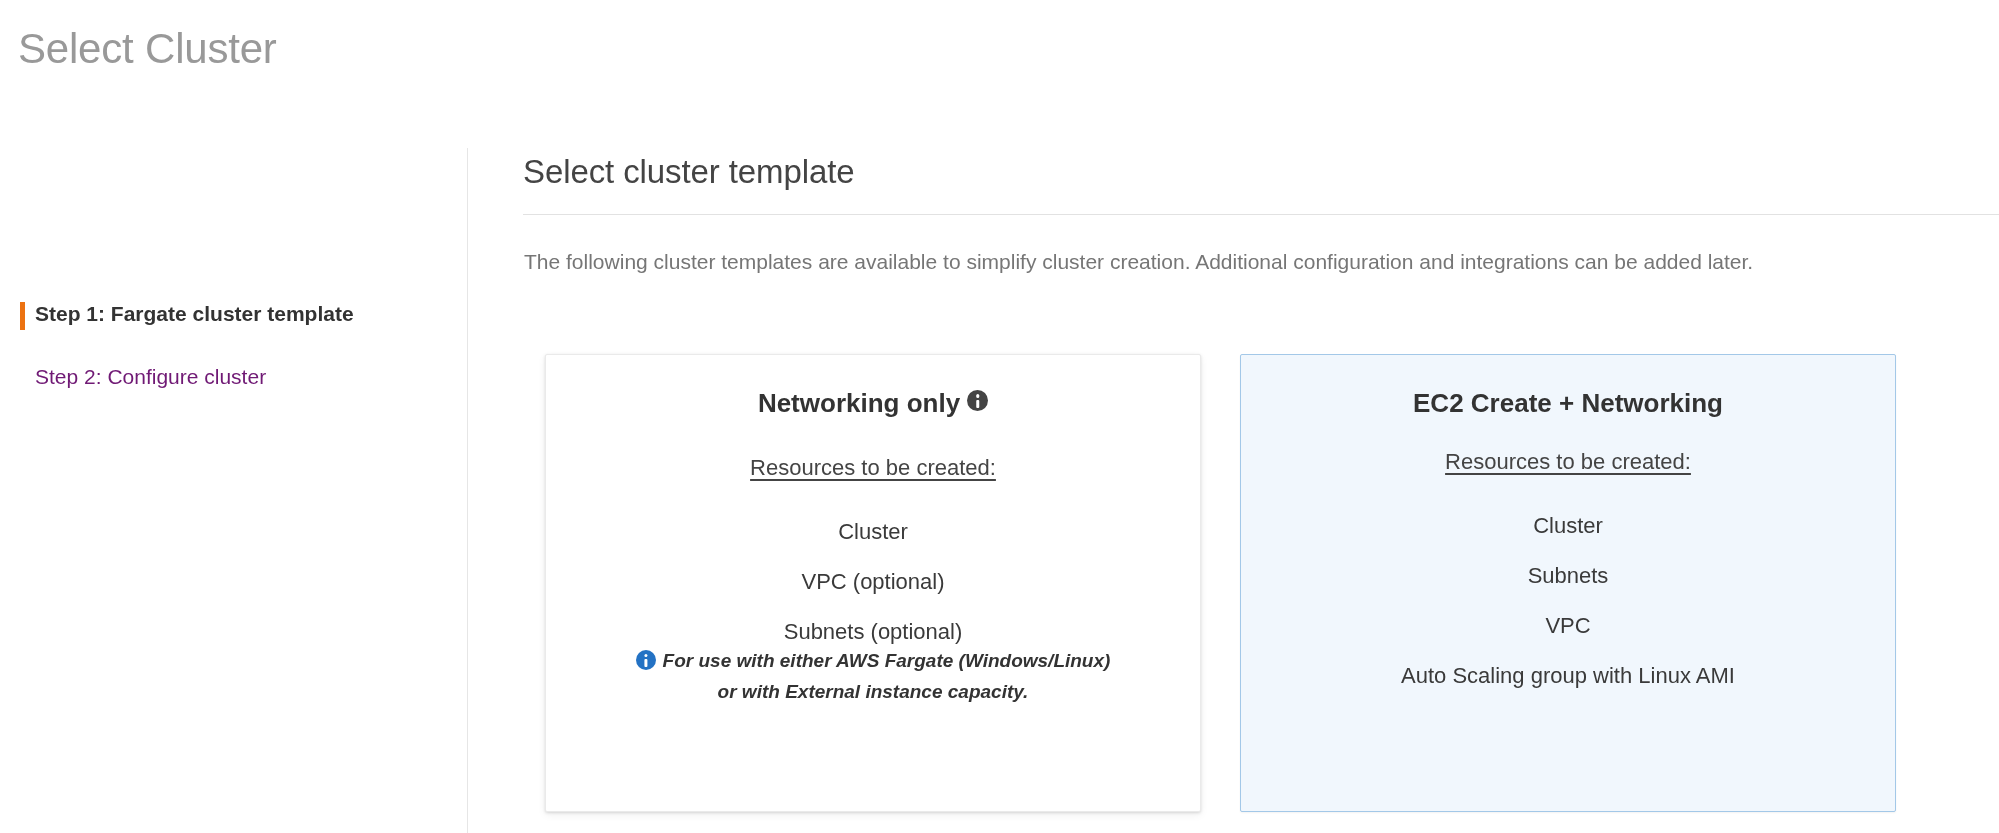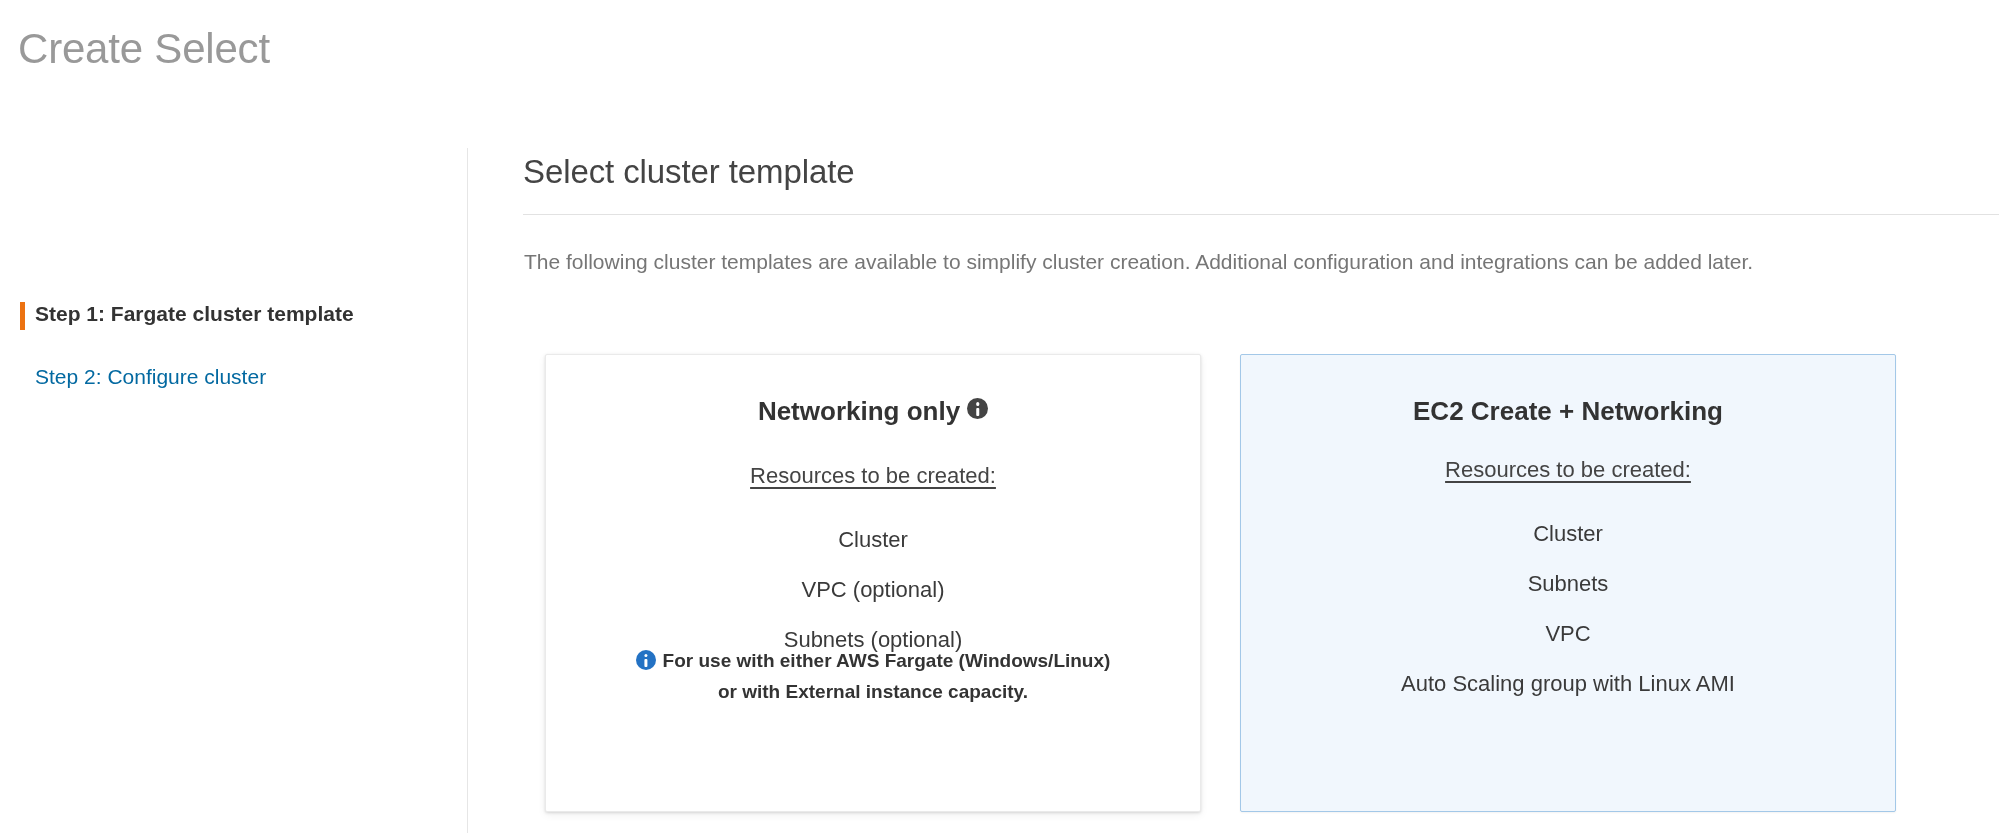--- a/index.html
+++ b/index.html
@@ -62,21 +62,21 @@
     left: 0;
     top: 1px;
     width: 5px;
     height: 28px;
     background: #ec7211;
   }
   .step-inactive {
     top: 216px;
     padding-left: 15px;
     font-weight: 400;
-    color: #0369a1;
+    color: #701a75;
   }
 
   
   .content {
     position: absolute;
     left: 523px;
     top: 0;
     width: 1476px;
     height: 833px;
   }
@@ -129,21 +129,21 @@
     border: 1px solid #eaeaea;
     box-shadow: 0 1px 3px rgba(0,0,0,0.13), 0 3px 8px rgba(0,0,0,0.06);
   }
   .card-selected {
     left: 695px;
     background: #f1f7fd;
     border: 1px solid #a3c8e8;
     box-shadow: 0 1px 2px rgba(0,0,0,0.05);
   }
   .card-title {
-    margin: 8px;
+    margin: 0;
     padding: 31px 40px 0 40px;
     font-size: 26px;
     font-weight: 700;
     color: #333333;
     line-height: 1.32;
   }
   .card-title .info-badge {
     display: inline-block;
     vertical-align: 1px;
     margin-left: 7px;
@@ -176,20 +176,21 @@
   }
   .card-note {
     position: absolute;
     left: 40px;
     right: 40px;
     top: 290px;
     font-size: 19px;
     font-weight: 700;
     color: #333333;
     line-height: 31px;
+    font-style: italic;
   }
   .card-note .note-icon {
     display: inline-block;
     vertical-align: -3px;
     margin-right: 7px;
   }
 
   
   .icon-circle {
     display: inline-block;
@@ -220,21 +221,21 @@
     background: #ffffff;
   }
   .icon-dark .i-dot { width: 3.5px; height: 3.5px; top: 4px; }
   .icon-dark .i-stem { width: 3.5px; height: 8px; top: 9.5px; border-radius: 1px; }
   .icon-blue .i-dot { width: 3.2px; height: 3.2px; top: 4px; }
   .icon-blue .i-stem { width: 3.2px; height: 7.5px; top: 9px; border-radius: 1px; }
 </style>
 </head>
 <body>
 
-<div class="page-title">Create Select</div>
+<div class="page-title">Select Cluster</div>
 
 <div class="sidebar">
   <div class="step step-active">
     <span class="step-marker"></span>
     <span>Step 1: Fargate cluster template</span>
   </div>
   <div class="step step-inactive">
     <span>Step 2: Configure cluster</span>
   </div>
 </div>

